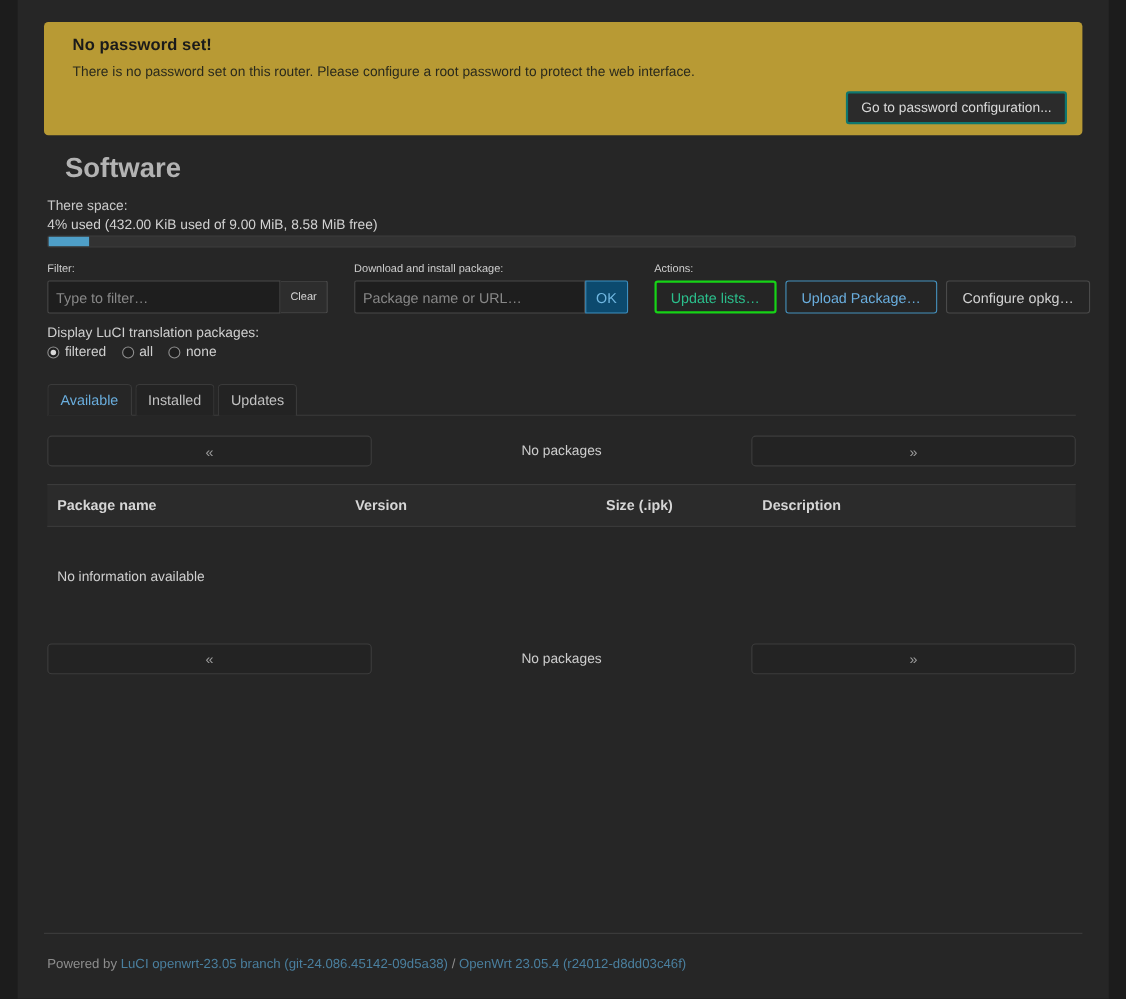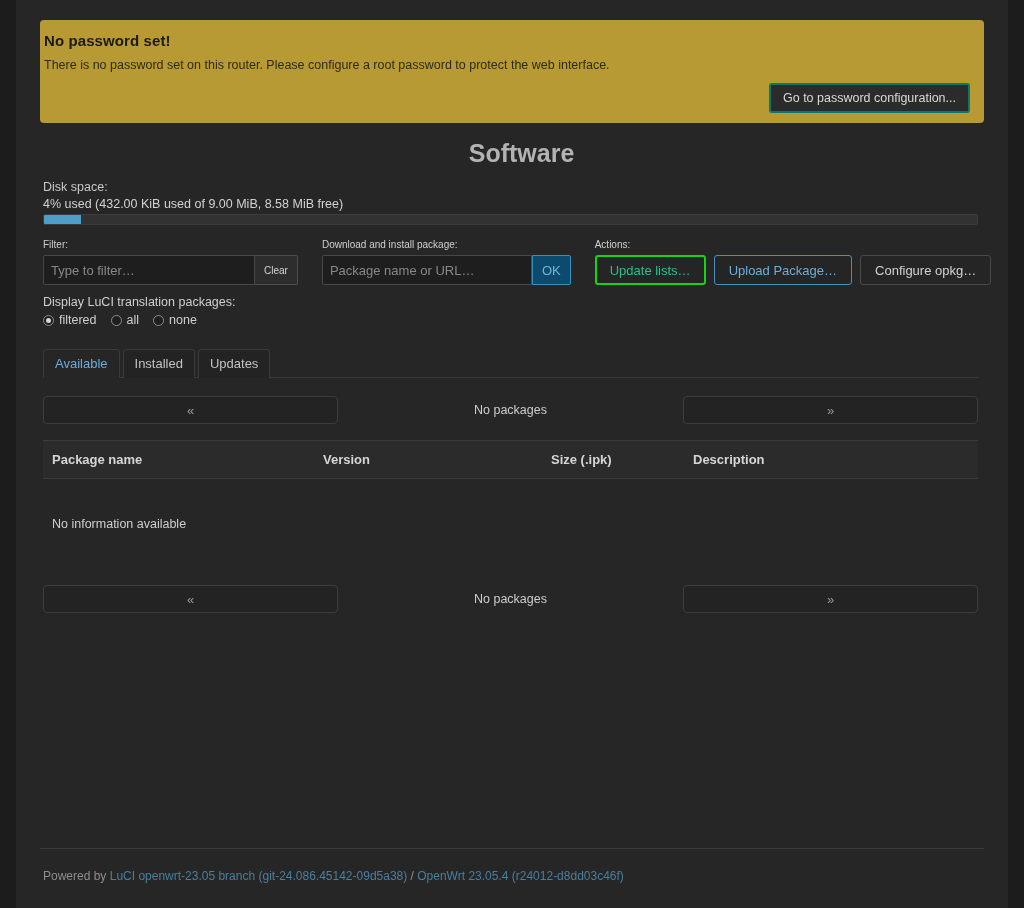--- a/index.html
+++ b/index.html
@@ -31,21 +31,21 @@
     background: #262626;
     box-sizing: border-box;
     padding: 0 24px;
   }
 
   
   .banner {
     margin: 20px 0 0 0;
     background: #b89a34;
     border-radius: 4px;
-    padding: 12px 14px 10px 4px;
+    padding: 12px 14px 10px 26px;
     position: relative;
     box-sizing: border-box;
     min-height: 88px;
   }
   .banner-title {
     color: #1a1a1a;
     font-size: 15px;
     font-weight: bold;
     margin-bottom: 8px;
     letter-spacing: .1px;
@@ -70,21 +70,20 @@
     font-family: "Liberation Sans", sans-serif;
     cursor: pointer;
   }
 
   
   .page-title {
     color: #b3b3b3;
     font-size: 25px;
     font-weight: bold;
     margin: 16px 0 12px 19px;
-    text-align: center;
   }
 
   
   .disk-label {
     font-size: 12.5px;
     color: #c9c9c9;
     margin: 0 0 3px 3px;
   }
   .progress-wrap {
     position: relative;
@@ -332,21 +331,21 @@
     <div class="banner" style="background: rgb(184, 154, 52);">
       <div class="banner-title">No password set!</div>
       <div class="banner-text">There is no password set on this router. Please configure a root password to protect the web interface.</div>
       <div class="banner-btn-row">
         <button class="banner-btn">Go to password configuration...</button>
       </div>
     </div>
 
     <div class="page-title">Software</div>
 
-    <div class="disk-label">Disk space:</div>
+    <div class="disk-label">There space:</div>
     <div class="progress-wrap">
       <div class="progress-text">4% used (432.00 KiB used of 9.00 MiB, 8.58 MiB free)</div>
       <div class="progress-track">
         <div class="progress-fill" id="progress-fill" style="width: 4%; background: rgb(78, 159, 200);"></div>
       </div>
     </div>
 
     <div class="controls">
 
       <div class="ctl-group">

